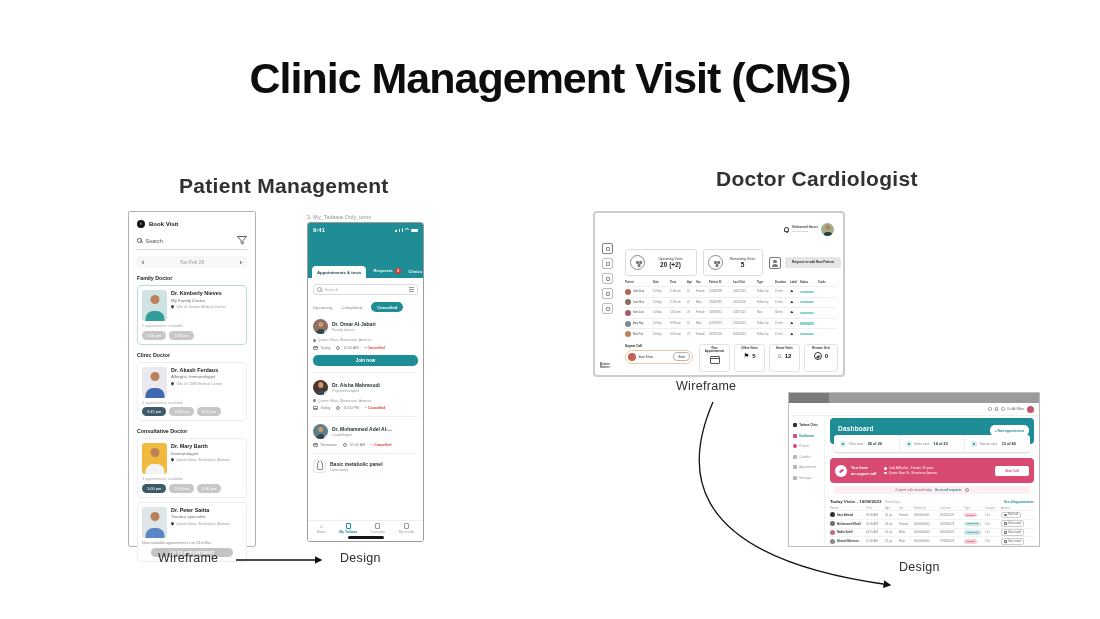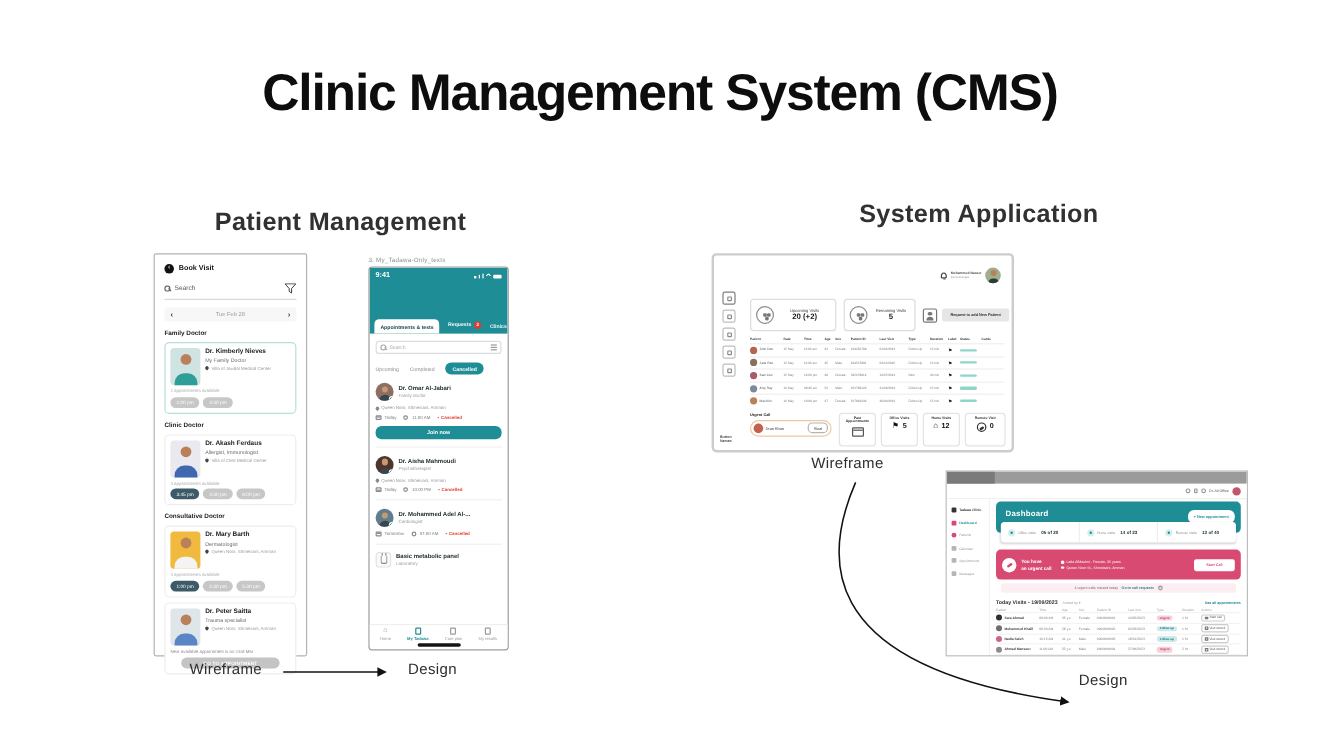--- a/index.html
+++ b/index.html
@@ -211,23 +211,23 @@
 .dr1{background:#2f2f2f}.dr2{background:#6e6e6e}.dr3{background:#c96a84}.dr4{background:#8a8a8a}
 .badge{display:inline-block;border-radius:2px;padding:.8px 2.5px;font-size:2.5px;font-weight:bold}
 .badge.pk{background:#f7cfdb;color:#c43a63}
 .badge.tl2{background:#cde9eb;color:#17757c}
 .act{display:flex;align-items:center;gap:1.5px;border:.5px solid #ccc;border-radius:2px;padding:.8px 2px;font-size:2.6px;color:#555;width:max-content}
 .act i{width:2.5px;height:2.5px;border:.6px solid #777;border-radius:.5px;flex:none}
 </style>
 </head>
 <body>
 
-<h1 id="title">Clinic Management System (CMS)</h1>
+<h1 id="title">Clinic Management Visit (CMS)</h1>
 <h2 class="sec-h" id="h-pat">Patient Management</h2>
-<h2 class="sec-h" id="h-doc">System Application</h2>
+<h2 class="sec-h" id="h-doc">Doctor Cardiologist</h2>
 
 <div id="pw">
   <div class="pw-head">
     <span class="pw-back">‹</span>
     <span class="pw-title">Book Visit</span>
   </div>
   <div class="pw-search">
     <i class="mag"></i>
     <span class="pw-search-txt">Search</span>
     <svg width="10" height="9" viewBox="0 0 10 9">

